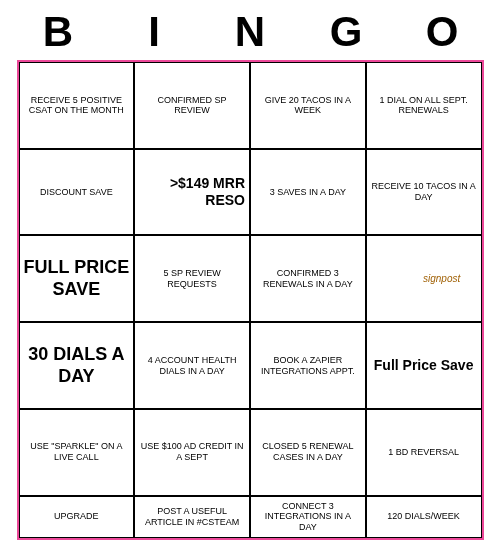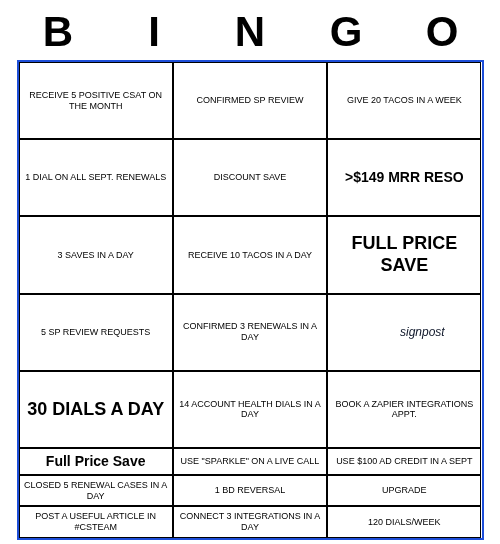--- a/index.html
+++ b/index.html
@@ -20,25 +20,25 @@
     }
     .bingo-letter {
       font-size: 42px;
       font-weight: bold;
       color: #000;
       width: 80px;
       text-align: center;
     }
     .bingo-grid {
       display: grid;
-      grid-template-columns: repeat(3, 1fr);
+      grid-template-columns: repeat(4, 1fr);
       grid-template-rows: repeat(5, 1fr);
       width: 467px;
       height: 480px;
-      border: 2px solid #1d4ed8;
+      border: 2px solid #ec4899;
     }
     .bingo-cell {
       border: 1px solid #000;
       display: flex;
       align-items: center;
       justify-content: center;
       text-align: center;
       padding: 4px;
       font-size: 9px;
       font-weight: normal;
@@ -46,23 +46,23 @@
       color: #000;
       background: white;
       position: relative;
     }
     .bingo-cell.large-text {
       font-size: 14px;
       font-weight: bold;
       text-align: right;
     }
     .bingo-cell.signpost {
-      font-size: 12px;
+      font-size: 10px;
       font-style: italic;
-      color: #0f172a;
+      color: #a16207;
       padding-left: 40px;
     }
     .bingo-cell.xl-text {
       font-size: 18px;
       font-weight: bold;
     }
   </style>
 </head>
 <body>
 
@@ -108,21 +108,21 @@
     <div class="bingo-cell">
       <span>CONFIRMED 3 RENEWALS IN A DAY</span>
     </div>
     <div class="bingo-cell signpost">
       <span>signpost</span>
     </div>
     <div class="bingo-cell xl-text">
       <span>30 DIALS A DAY</span>
     </div>
     <div class="bingo-cell">
-      <span>14 ACCOUNT HEALTH DIALS IN A DAY</span>
+      <span>4 ACCOUNT HEALTH DIALS IN A DAY</span>
     </div>
     <div class="bingo-cell">
       <span>BOOK A ZAPIER INTEGRATIONS APPT.</span>
     </div>
     <div class="bingo-cell large-text">
       <span>Full Price Save</span>
     </div>
     <div class="bingo-cell">
       <span>USE "SPARKLE" ON A LIVE CALL</span>
     </div>

